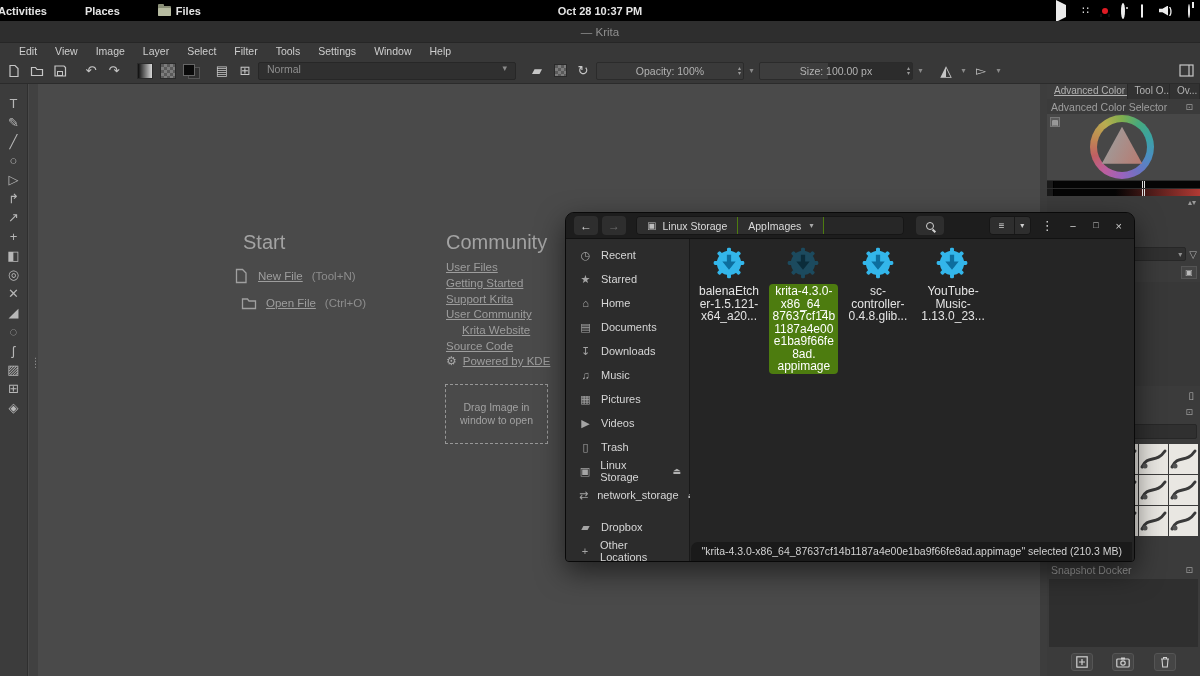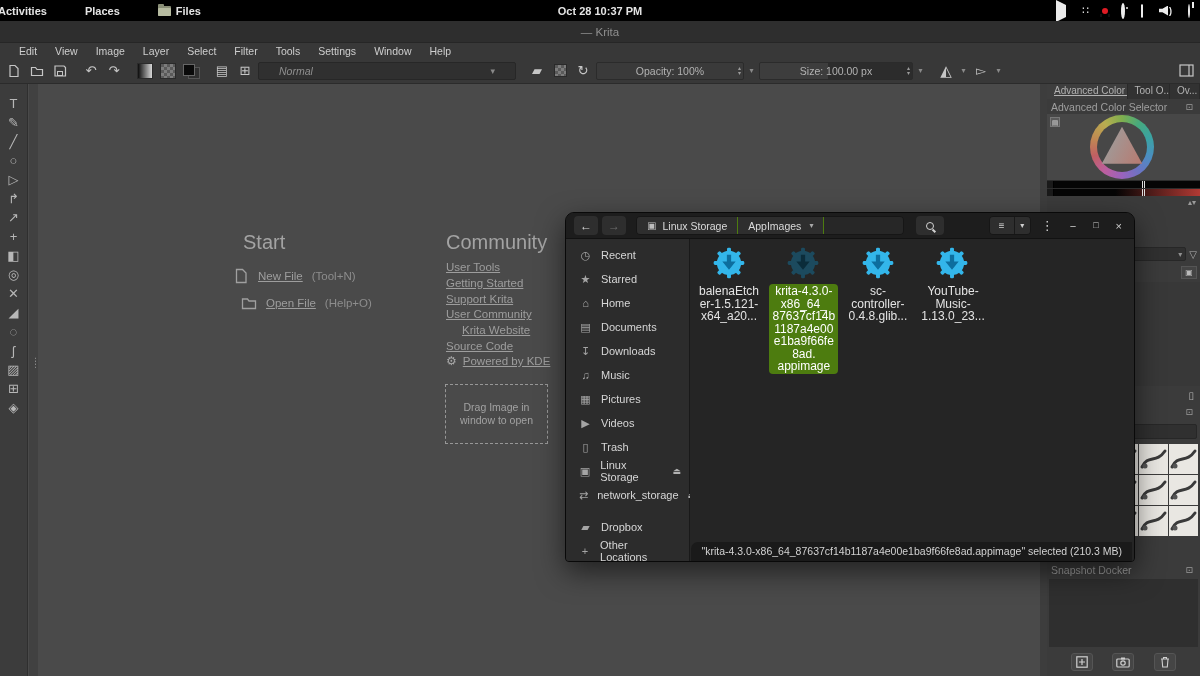--- a/index.html
+++ b/index.html
@@ -40,21 +40,21 @@
   #krita-toolbar { position:absolute; left:0; top:58px; width:1200px; height:26px; background:#383838;
     border-bottom:1px solid #2b2b2b; display:flex; align-items:center; gap:3px; padding:0 4px; }
   .tb-btn { width:20px; height:20px; display:flex; align-items:center; justify-content:center; color:#c6c6c6; font-size:13px; }
   .tb-sep { width:5px; }
   .swatch-gradient { width:16px; height:16px; background:linear-gradient(90deg,#0d0d0d,#d8d8d8); border:1px solid #2a2a2a; }
   .swatch-pattern  { width:16px; height:16px; background:repeating-conic-gradient(#7c7c7c 0 25%,#5a5a5a 0 50%); background-size:6px 6px; border:1px solid #2a2a2a; }
   .fgbg { width:17px; height:17px; position:relative; }
   .fgbg::before { content:""; position:absolute; right:0; bottom:0; width:10px; height:10px; background:#2f2f2f; border:1px solid #555; }
   .fgbg::after  { content:""; position:absolute; left:0; top:2px; width:10px; height:10px; background:#0a0a0a; border:1px solid #666; }
   .blend-select { width:258px; height:18px; background:#303030; border:1px solid #272727; border-radius:2px;
-    display:flex; align-items:center; padding:0 20px; color:#8f8f8f; font-size:10.5px;font-style:italic; }
+    display:flex; padding:0 8px; color:#8f8f8f; font-size:10.5px; }
   .blend-select .arrow { margin-left:auto; font-size:9px; color:#8a8a8a; }
   .slider-pill { height:18px; background:#3a3a3a; border:1px solid #2b2b2b; border-radius:2px;
     display:flex; align-items:center; justify-content:center; color:#b2b2b2; font-size:10.5px; position:relative; }
   .slider-pill .spin { position:absolute; right:2px; top:0; bottom:0; display:flex; flex-direction:column; justify-content:center; font-size:6px; color:#9a9a9a; line-height:5px; }
   .pill-opacity { width:148px; }
   .pill-size { width:154px; background:linear-gradient(to right,#3d3d3d 0 45%,#2c2c2c 45% 100%); }
   .mini-drop { width:9px; height:18px; display:flex; align-items:center; justify-content:center; color:#8a8a8a; font-size:8px; }
   .ws-btn { margin-left:auto; }
   svg.licon { display:block; }
 
@@ -307,26 +307,26 @@
         <path d="M3.5 1.5h6l3.5 3.5v9.5h-9.5z" fill="none" stroke="#a0a0a0" stroke-width="1.3"></path>
       </svg>
     <span class="lnk">New File</span>
     <span class="sc">(Tool+N)</span>
   </div>
   <div class="start-row" style="left:203px;top:211px">
     <svg class="licon" width="16" height="16" viewBox="0 0 16 16">
         <path d="M1.5 4h5l1.5 2h6.5v7.5h-13z" fill="none" stroke="#a0a0a0" stroke-width="1.3"></path>
       </svg>
     <span class="lnk">Open File</span>
-    <span class="sc">(Help+O)</span>
+    <span class="sc">(Ctrl+O)</span>
   </div>
 
   <div class="welcome-h" style="left:408px;top:147px">Community</div>
   <div id="comm-links">
-      <span class="comm-link" style="left: 408px; top: 177px;">User Tools</span>
+      <span class="comm-link" style="left: 408px; top: 177px;">User Files</span>
       <span class="comm-link" style="left: 408px; top: 192.8px;">Getting Started</span>
       <span class="comm-link" style="left: 408px; top: 208.6px;">Support Krita</span>
       <span class="comm-link" style="left: 408px; top: 224.4px;">User Community</span>
       <span class="comm-link" style="left: 424px; top: 240.2px;">Krita Website</span>
       <span class="comm-link" style="left: 408px; top: 256px;">Source Code</span>
     </div>
   <div class="kde-row" style="left:408px;top:270px">
     <span class="gear-glyph">⚙</span>
     <span class="u">Powered by KDE</span>
   </div>

